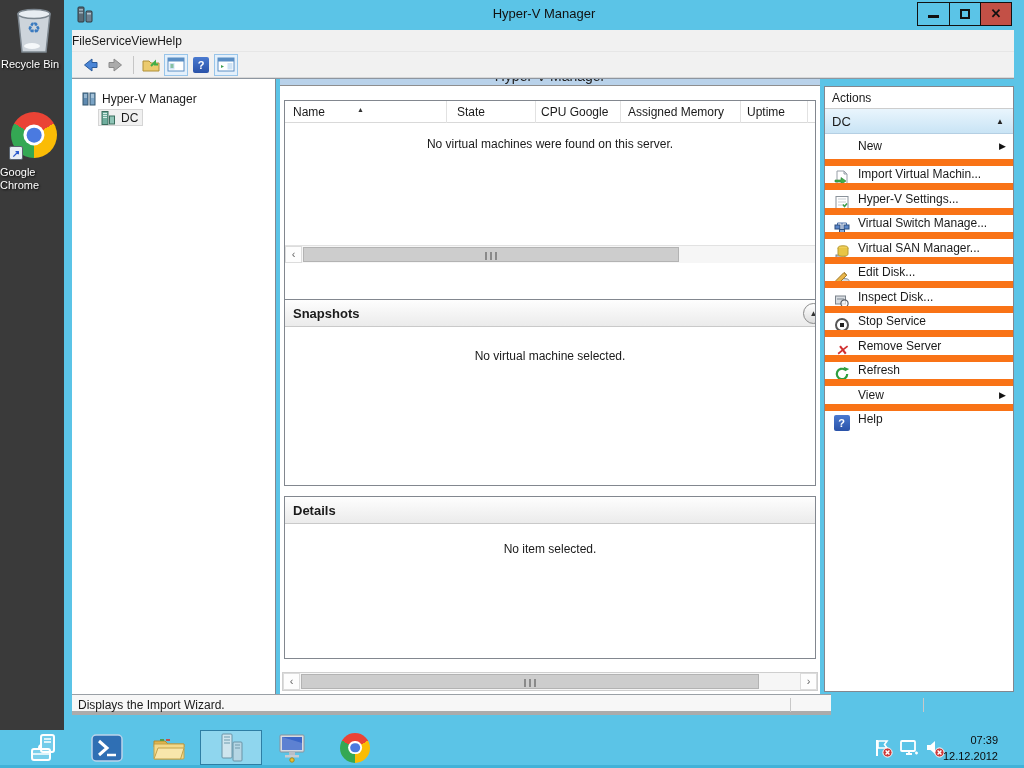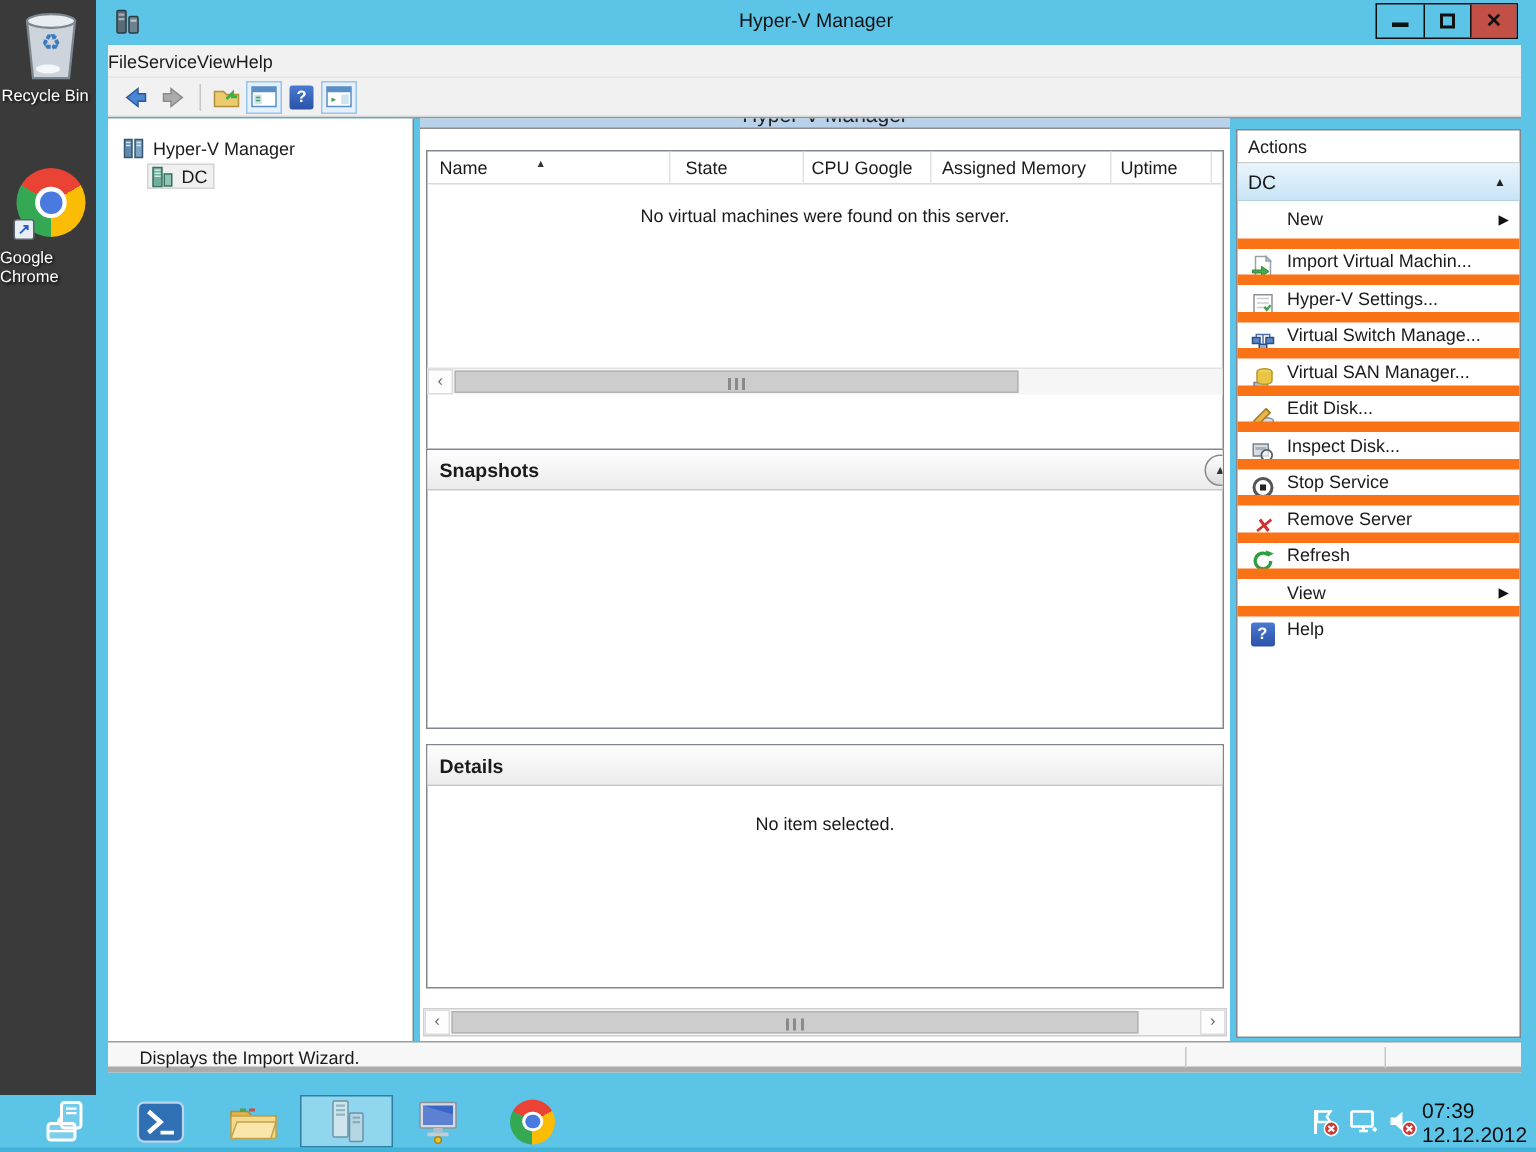--- a/index.html
+++ b/index.html
@@ -82,32 +82,32 @@
   .act-row { position:relative; height:24.5px; display:flex; align-items:center; padding-left:33px; }
   .act-row.sep { border-top:7px solid #f97316; }
   .act-ic { position:absolute; left:8px; top:4px; width:17px; height:17px; display:flex;
             align-items:center; justify-content:center; }
   .act-arrow { position:absolute; right:7px; font-size:9px; color:#111; }
   .stop-ic { width:14px; height:14px; border:2px solid #555; border-radius:50%; position:relative; }
   .stop-ic i { position:absolute; left:3px; top:3px; width:4px; height:4px; background:#222; }
   .x-ic { color:#d03030; font-weight:bold; font-size:14px; font-style:italic; }
 
   
-  .statusbar { position:absolute; left:8px; top:694px; width:942px; height:21px; background:#f7f7f7;
+  .statusbar { position:absolute; left:8px; top:694px; width:759px; height:21px; background:#f7f7f7;
                border-top:1px solid #9aa0a6; border-bottom:4px solid #ababab; font-size:12px; line-height:20px;
-               padding-left:21px; }
+               padding-left:6px; }
   .st-div { position:absolute; top:3px; width:1px; height:14px; background:#c8c8c8; }
 
   
   .taskbar { position:absolute; left:0; top:730px; width:1024px; height:38px; background:#5bc4e7;
              border-bottom:3px solid #42b2d8; }
   .task-btn { position:absolute; top:0; width:62px; height:35px; display:flex; align-items:center; justify-content:center; }
   .task-btn.active { background:#8fd6ee; border:1px solid #2e7ea4; }
   .tray-ic { position:absolute; top:7px; width:22px; height:22px; }
-  .clock { position:absolute; right:4px; top:2px; width:72px; font-size:14px; line-height:16px; color:#0a0a0a; }
+  .clock { position:absolute; right:26px; top:2px; width:72px; text-align:right; font-size:11px; line-height:16px; color:#0a0a0a; }
 
   .chrome-ball { border-radius:50%; background:conic-gradient(from 60deg,#fbbc05 0 120deg,#34a853 0 240deg,#ea4335 0 360deg); position:relative; }
   .chrome-ball i { position:absolute; left:50%; top:50%; transform:translate(-50%,-50%); border-radius:50%; }
   .chrome-white { width:46%; height:46%; background:#fff; }
   .chrome-blue { width:32%; height:32%; background:#4a7ae0; }
   .shortcut-badge { position:absolute; left:-2px; bottom:-2px; width:14px; height:14px; background:#e8eef4;
                     border:1px solid #5a6470; border-radius:2px; color:#2a5acc; font-size:10px; font-weight:bold;
                     text-align:center; line-height:13px; }
 </style>
 </head>
@@ -256,20 +256,23 @@
               <span class="grip"></span>
             </div>
         </div>
       </div>
 
       <div class="panel" style="top:220px; height:187px;">
         <div class="panel-header">
           <span>Snapshots</span>
           <div class="collapse-btn">▲</div>
         </div>
+        <div style="padding-top:22px;">
+          <div class="panel-msg">No virtual machine selected.</div>
+        </div>
       </div>
 
       <div class="panel" style="top:417px; height:163px;">
         <div class="panel-header">
           <span>Details</span>
         </div>
         <div style="padding-top:18px;">
           <div class="panel-msg">No item selected.</div>
         </div>
       </div>

